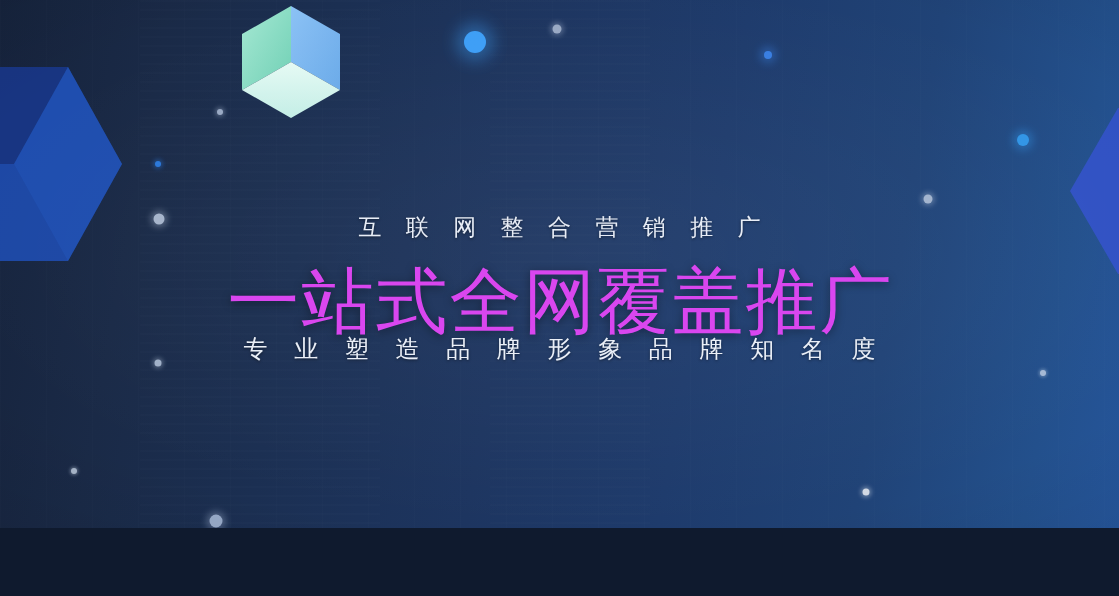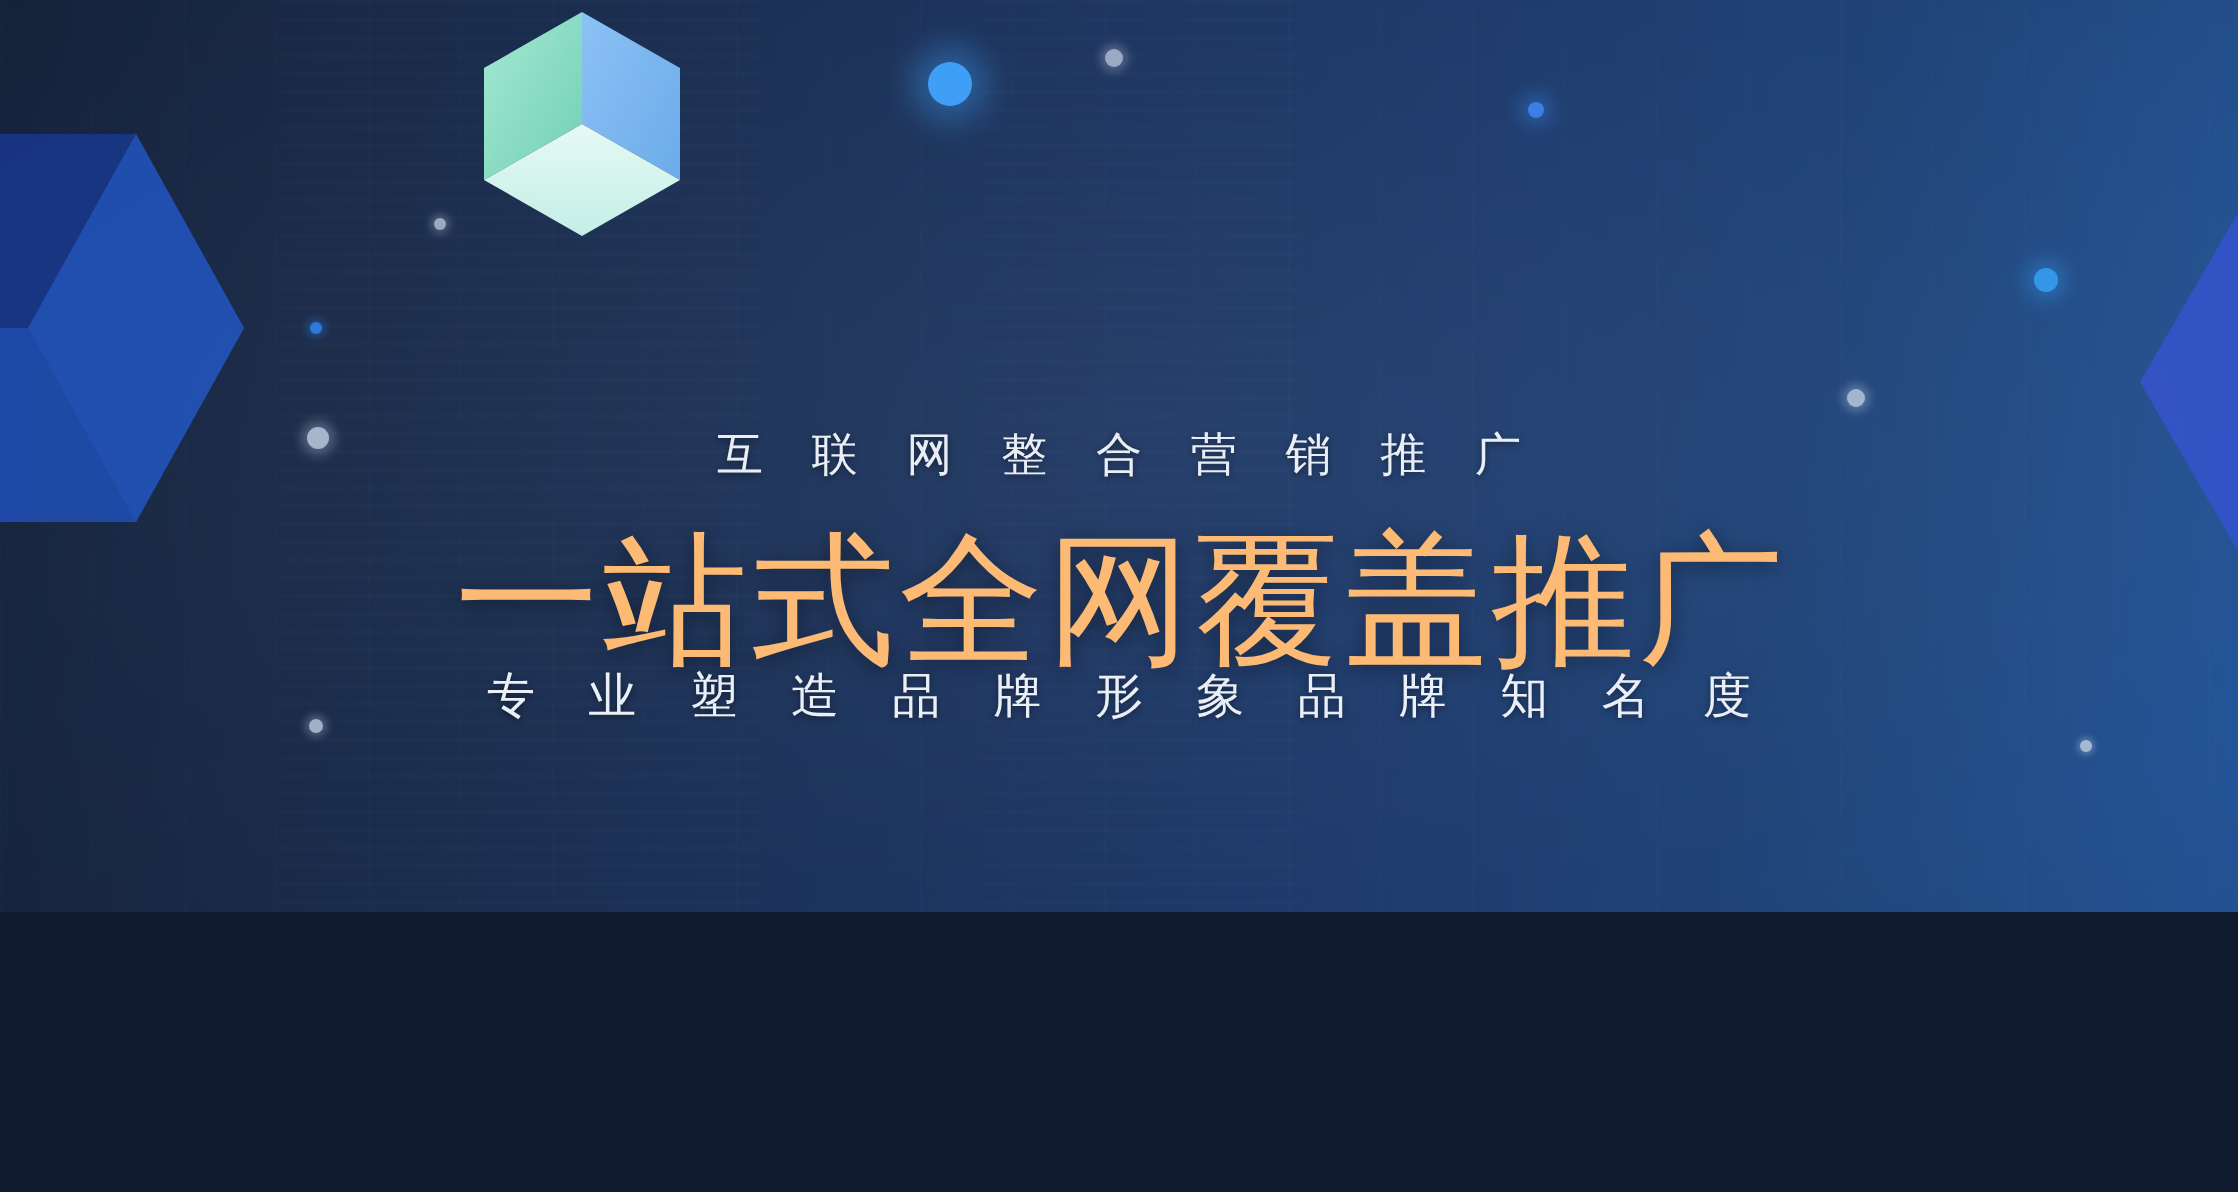--- a/index.html
+++ b/index.html
@@ -3,21 +3,21 @@
 <meta charset="utf-8">
 <style>
   html, body {
     margin: 0;
     padding: 0;
     background: #0f1a2e;
   }
   #stage {
     position: relative;
     width: 1119px;
-    height: 456px;
+    height: 528px;
     overflow: hidden;
     font-family: "Liberation Sans", "DejaVu Sans", sans-serif;
     background: #1d3560;
     text-decoration: underline;
   }
 
   
   .bg-base {
     position: absolute;
     inset: 0;
@@ -100,21 +100,21 @@
     color: #e8edf6;
     line-height: 1;
     padding-left: 9px;
     text-shadow: 0 1px 3px rgba(0,0,0,.45);
   }
   .hero-title {
     margin-top: 26px;
     font-size: 72px;
     letter-spacing: 2px;
     line-height: 1;
-    color: #fdba74;
+    color: #d946ef;
     padding-left: 2px;
     text-shadow: 0 2px 10px rgba(0,0,0,.40);
   }
   .hero-sub {
     font-size: 24px;
     letter-spacing: 10px;
     line-height: 1;
     color: #eaeff7;
     padding-left: 10px;
     text-shadow: 0 1px 3px rgba(0,0,0,.45);

